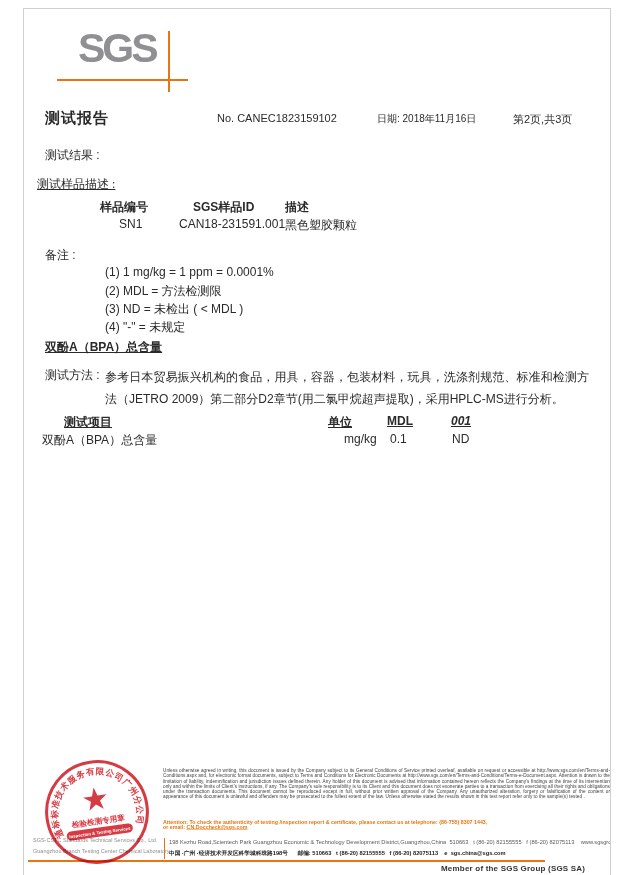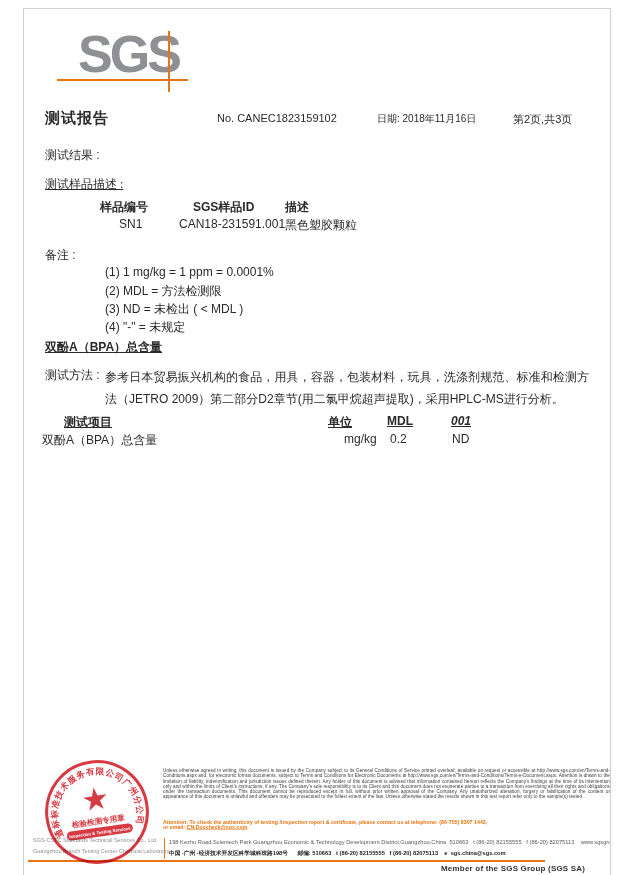--- a/index.html
+++ b/index.html
@@ -21,21 +21,21 @@
     text-align:justify;letter-spacing:0.1px;
   }
   .attn{
     width:894px;font-size:10.6px;line-height:11px;font-weight:700;color:#e87511;
   }
   .company{font-size:11px;line-height:21px;color:#8f8f8f;white-space:pre;}
   .addr1{font-size:11.4px;line-height:22px;color:#5a5a5a;white-space:pre;}
   .addr2{font-size:11.4px;line-height:22px;color:#222;font-weight:600;white-space:pre;}
   .member{font-size:8px;font-weight:700;color:#333;letter-spacing:0.2px;}
   .logo-text{
-    font-size:52px;font-weight:700;letter-spacing:-3px;color:#8e9093;
+    font-size:41px;font-weight:700;letter-spacing:-3px;color:#8e9093;
     line-height:1;
   }
   .stamp-svg{mix-blend-mode:multiply;opacity:0.9;transform:rotate(-8deg);}
 </style>
 </head>
 <body>
 
 <div class="abs gray-line" style="left:23px;top:8px;width:588px;height:1px;"></div>
 <div class="abs gray-line" style="left:23px;top:8px;width:1px;height:867px;"></div>
 <div class="abs gray-line" style="left:610px;top:8px;width:1px;height:867px;"></div>
@@ -43,21 +43,21 @@
 <div class="abs logo-text" style="left:78px;top:28px;">SGS</div>
 <div class="abs orange" style="left:57px;top:79px;width:131px;height:2px;"></div>
 <div class="abs orange" style="left:168px;top:31px;width:2px;height:61px;"></div>
 
 <div class="abs bold" style="left:45px;top:109px;font-size:15px;letter-spacing:1px;">测试报告</div>
 <div class="abs" style="left:217px;top:112px;font-size:11px;">No. CANEC1823159102</div>
 <div class="abs" style="left:377px;top:112px;font-size:10px;">日期: 2018年11月16日</div>
 <div class="abs" style="left:513px;top:112px;font-size:11px;">第2页,共3页</div>
 
 <div class="abs body-text" style="left:45px;top:147px;">测试结果 :</div>
-<div class="abs body-text ul" style="left:45px;top:176px;font-family:Liberation Serif, serif;">测试样品描述 :</div>
+<div class="abs body-text ul" style="left:37px;top:176px;font-family:Liberation Serif, serif;">测试样品描述 :</div>
 
 <div class="abs body-text bold" style="left:100px;top:199px;">样品编号</div>
 <div class="abs body-text bold" style="left:193px;top:199px;">SGS样品ID</div>
 <div class="abs body-text bold" style="left:285px;top:199px;">描述</div>
 <div class="abs body-text" style="left:119px;top:217px;">SN1</div>
 <div class="abs body-text" style="left:179px;top:217px;">CAN18-231591.001</div>
 <div class="abs body-text" style="left:285px;top:217px;">黑色塑胶颗粒</div>
 
 <div class="abs body-text" style="left:45px;top:247px;">备注 :</div>
 <div class="abs body-text" style="left:105px;top:265px;">(1) 1 mg/kg = 1 ppm = 0.0001%</div>
@@ -68,21 +68,21 @@
 <div class="abs body-text bold ul" style="left:45px;top:339px;">双酚A（BPA）总含量</div>
 <div class="abs body-text" style="left:45px;top:367px;">测试方法 :</div>
 <div class="abs body-text" style="left:105px;top:366px;width:484px;line-height:22px;text-align:justify;">参考日本贸易振兴机构的食品，用具，容器，包装材料，玩具，洗涤剂规范、标准和检测方法（JETRO 2009）第二部分D2章节(用二氯甲烷超声提取)，采用HPLC-MS进行分析。</div>
 
 <div class="abs body-text bold ul" style="left:64px;top:414px;">测试项目</div>
 <div class="abs body-text bold ul" style="left:328px;top:414px;">单位</div>
 <div class="abs body-text bold ul" style="left:387px;top:414px;">MDL</div>
 <div class="abs body-text bold ul" style="left:451px;top:414px;font-style:italic;">001</div>
 <div class="abs body-text" style="left:42px;top:432px;">双酚A（BPA）总含量</div>
 <div class="abs body-text" style="left:344px;top:432px;">mg/kg</div>
-<div class="abs body-text" style="left:390px;top:432px;">0.2</div>
+<div class="abs body-text" style="left:390px;top:432px;">0.1</div>
 <div class="abs body-text" style="left:452px;top:432px;">ND</div>
 
 <div class="abs" style="left:163px;top:768px;width:447px;height:52px;overflow:hidden;">
   <div class="half legal">Unless otherwise agreed in writing, this document is issued by the Company subject to its General Conditions of Service printed overleaf, available on request or accessible at http://www.sgs.com/en/Terms-and-Conditions.aspx and, for electronic format documents, subject to Terms and Conditions for Electronic Documents at http://www.sgs.com/en/Terms-and-Conditions/Terms-e-Document.aspx. Attention is drawn to the limitation of liability, indemnification and jurisdiction issues defined therein. Any holder of this document is advised that information contained hereon reflects the Company's findings at the time of its intervention only and within the limits of Client's instructions, if any. The Company's sole responsibility is to its Client and this document does not exonerate parties to a transaction from exercising all their rights and obligations under the transaction documents. This document cannot be reproduced except in full, without prior written approval of the Company. Any unauthorized alteration, forgery or falsification of the content or appearance of this document is unlawful and offenders may be prosecuted to the fullest extent of the law. Unless otherwise stated the results shown in this test report refer only to the sample(s) tested .</div>
 </div>
 
 <div class="abs" style="left:163px;top:819px;width:447px;height:14px;overflow:hidden;">
   <div class="half attn">
     <div>Attention: To check the authenticity of testing /inspection report &amp; certificate, please contact us at telephone: (86-755) 8307 1443,</div>
     <div><span>or email: </span><span class="ul">CN.Doccheck@sgs.com</span></div>

